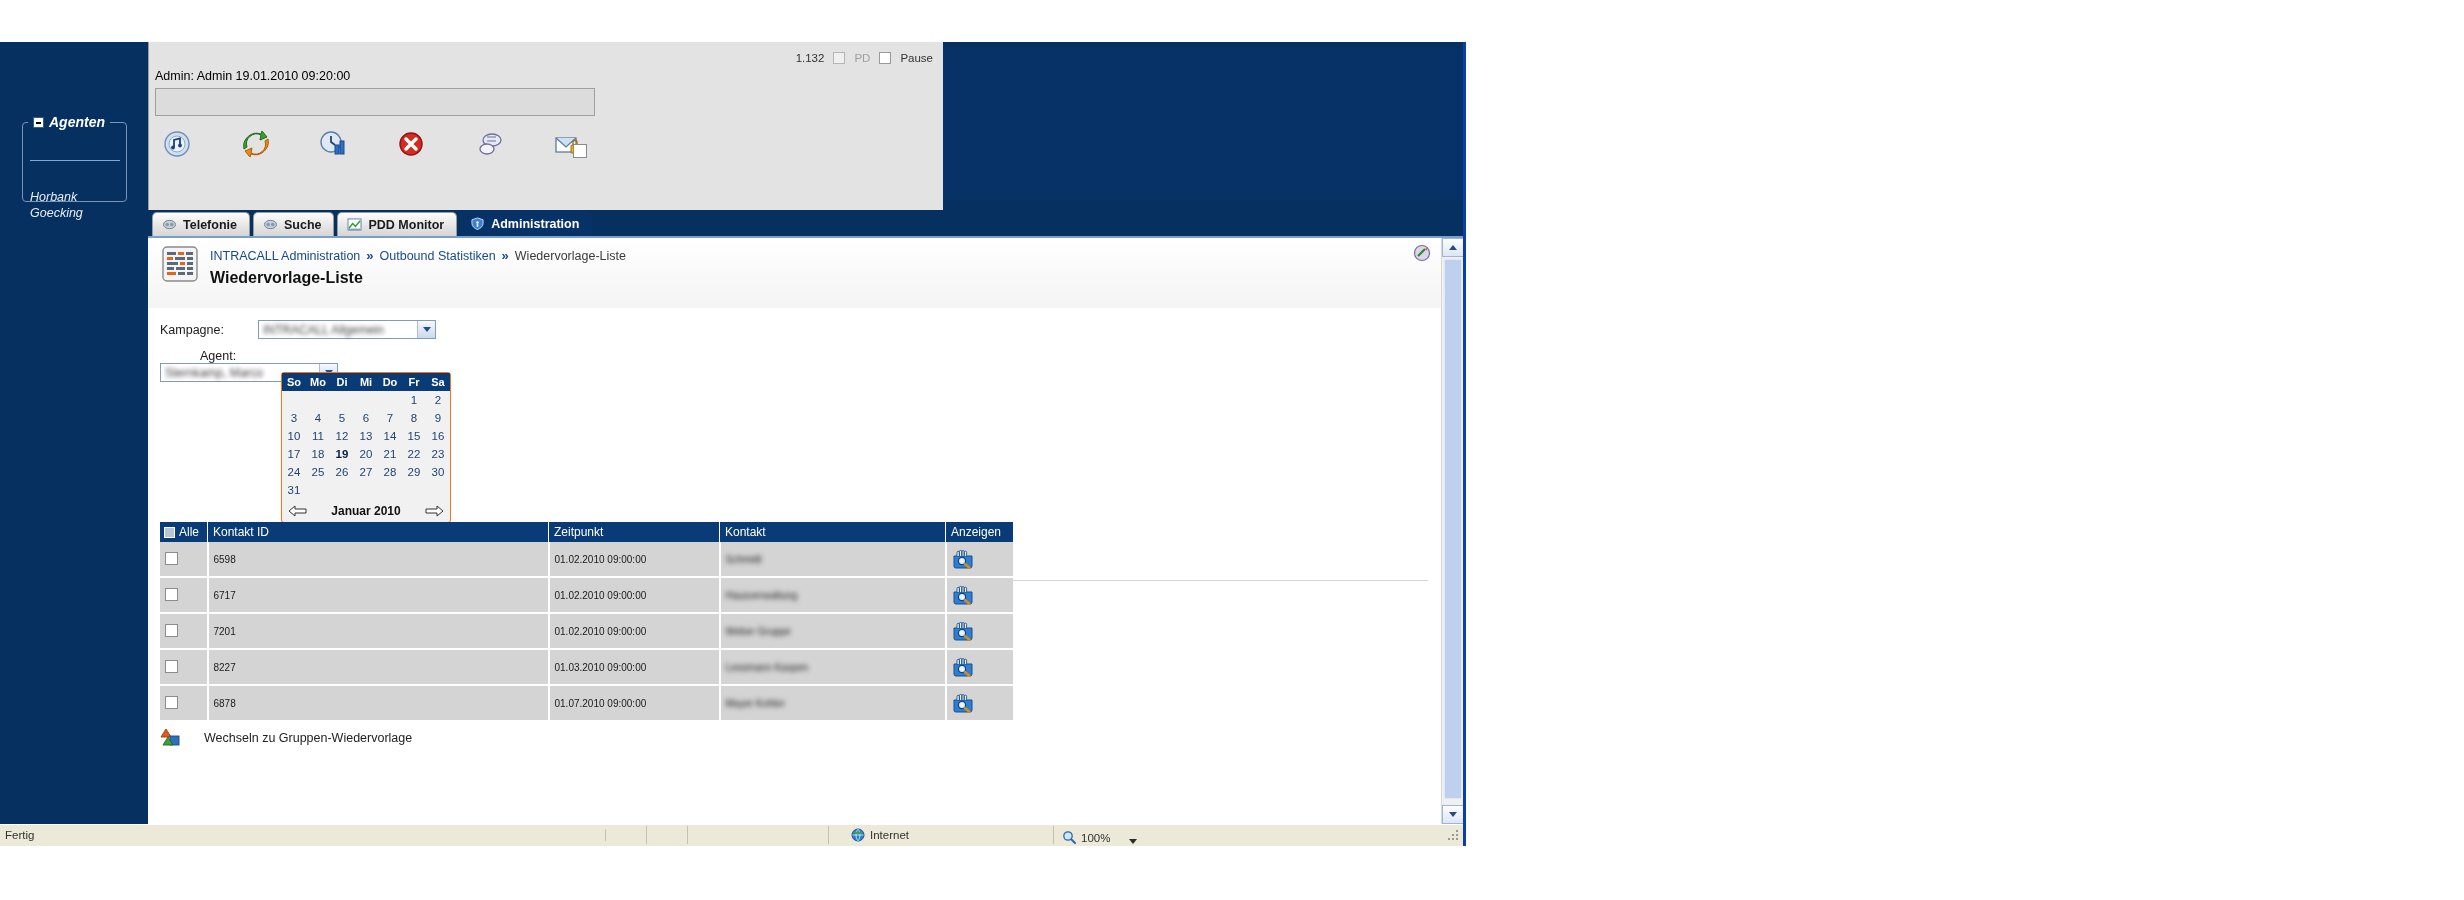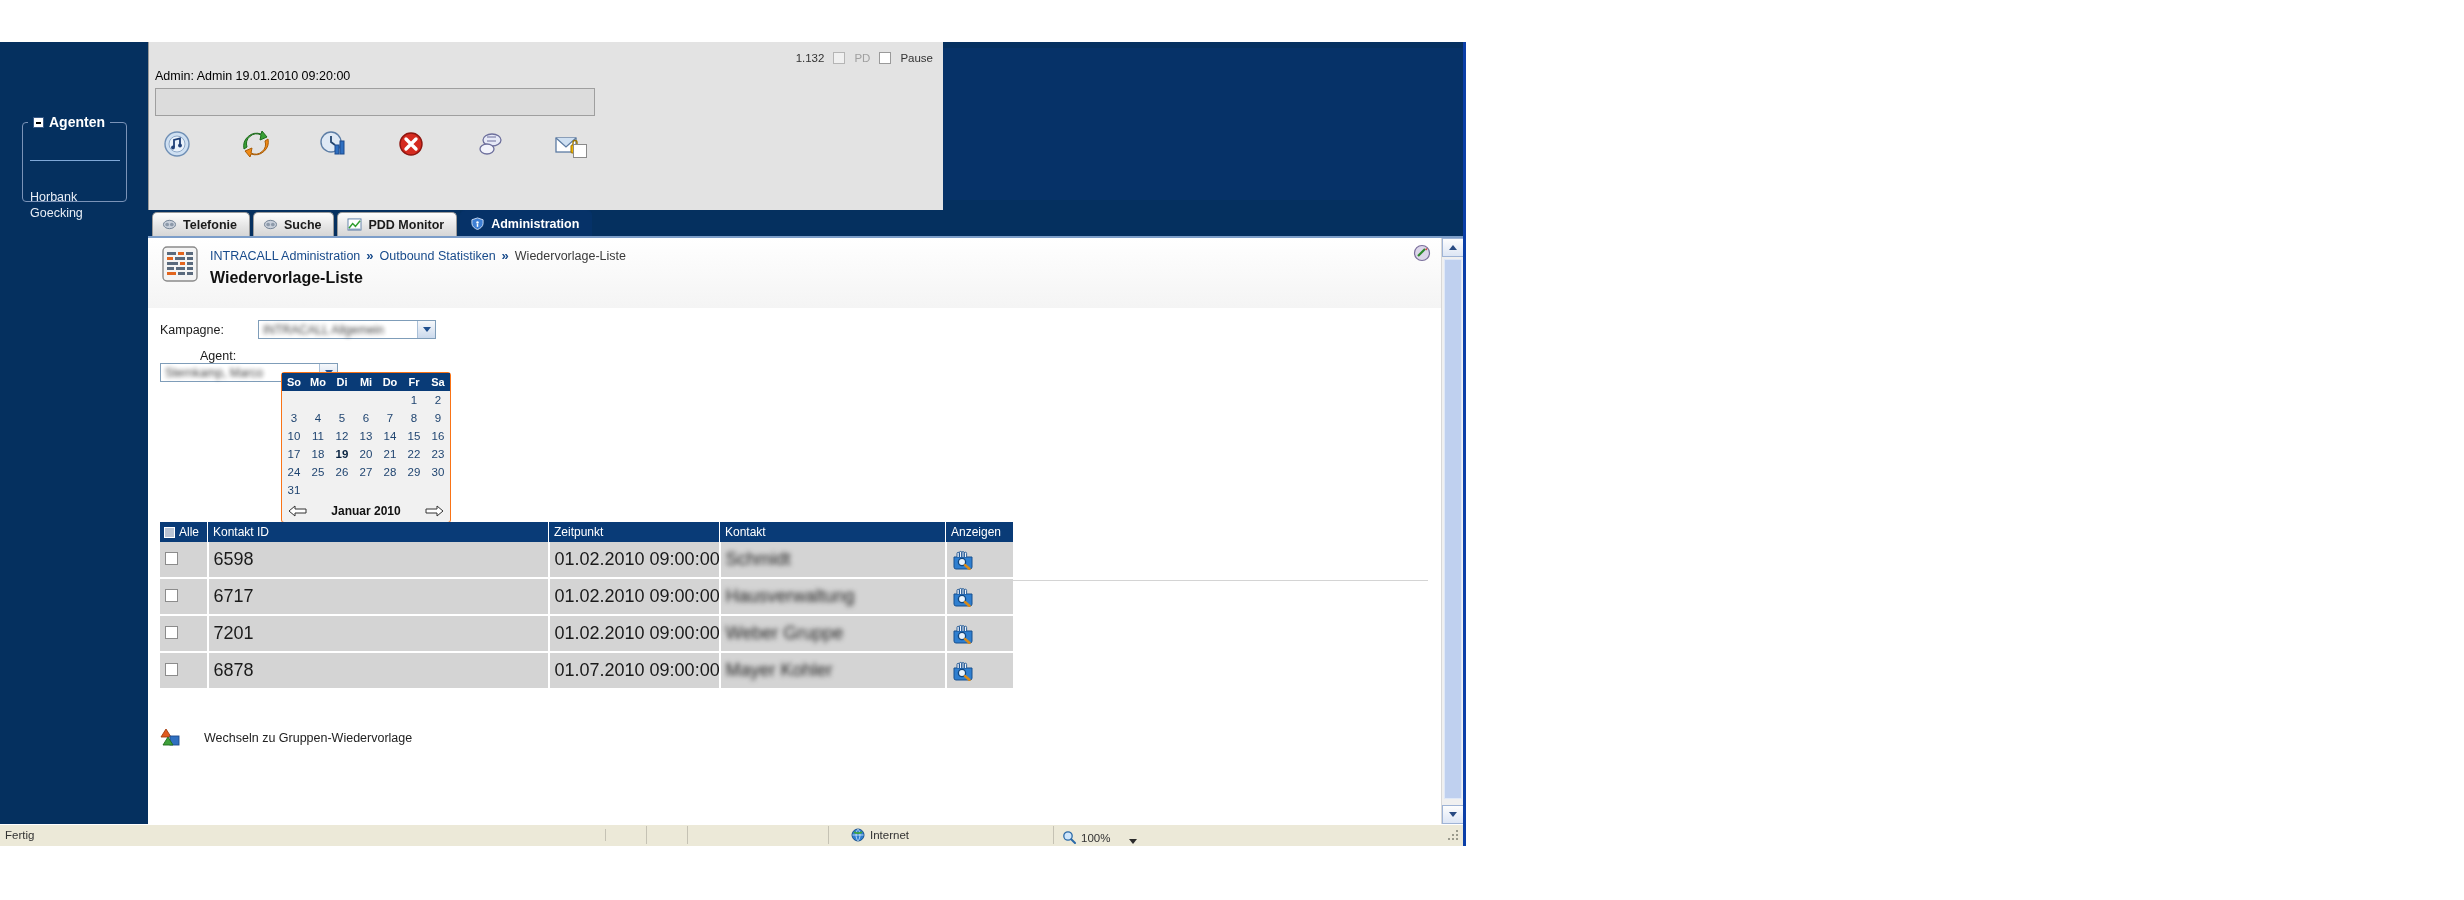--- a/index.html
+++ b/index.html
@@ -28,20 +28,21 @@
     width: 1463px; height: 782px;
     background: #05305f;
     overflow: hidden;
   }
 
   
   #agent-panel {
     position: absolute; left: 0px; top: 0px;
     width: 148px; height: 782px;
     background: #05305f;
+    font-style: italic;
   }
   .agent-fieldset {
     position: absolute; left: 22px; top: 80px;
     width: 105px; height: 80px;
     border: 1px solid #7b93b8;
     border-radius: 4px;
     box-sizing: border-box;
   }
   .agent-legend {
     position: absolute; left: 28px; top: 72px;
@@ -336,21 +337,21 @@
   table.grid th.col-show { width: 57px; border-right: none; }
   .th-all { display: flex; align-items: center; gap: 4px; }
   .chk-hdr {
     width: 11px; height: 11px;
     background: #b9c4d4; border: 1px solid #ffffff;
     display: inline-block; box-sizing: border-box;
     cursor: pointer;
   }
   table.grid td {
     background: #d4d4d4;
-    font-size: 18px; color: #1a1a1a;
+    font-size: 10px; color: #1a1a1a;
     padding: 7px 5px;
     border-right: 2px solid #ffffff;
     border-bottom: 2px solid #ffffff;
     white-space: nowrap;
     overflow: hidden;
   }
   table.grid td.td-show { border-right: none; text-align: left; }
   .chk-row {
     width: 13px; height: 13px;
     background: #ffffff; border: 1px solid #8c8c8c;
@@ -783,20 +784,34 @@
                       <svg class="show-ico" viewBox="0 0 22 20">
                         <path d="M2 7 h18 v10 a2 2 0 0 1 -2 2 H4 a2 2 0 0 1 -2 -2 z" fill="#2f7fd0" stroke="#17508f" stroke-width="1"></path>
                         <path d="M5 7 V3.5 a1.2 1.2 0 0 1 2.4 0 V7 M7.4 7 V2.6 a1.2 1.2 0 0 1 2.4 0 V7 M9.8 7 V2.8 a1.2 1.2 0 0 1 2.4 0 V7 M12.2 7 V3.4 a1.2 1.2 0 0 1 2.4 0 V7" fill="#f0f4fa" stroke="#17508f" stroke-width="0.9"></path>
                         <circle cx="10" cy="12" r="3.6" fill="#e8f3fd" stroke="#10467f" stroke-width="1.3"></circle>
                         <path d="M13 15 L17.5 19" stroke="#d98a18" stroke-width="2.4" stroke-linecap="round"></path>
                       </svg>
                     </td>
                   </tr>
                   <tr>
                     <td><span class="chk-row"></span></td>
+                    <td>8227</td>
+                    <td>01.03.2010 09:00:00</td>
+                    <td><span class="contact-blur">Lessmann Kaspen</span></td>
+                    <td class="td-show">
+                      <svg class="show-ico" viewBox="0 0 22 20">
+                        <path d="M2 7 h18 v10 a2 2 0 0 1 -2 2 H4 a2 2 0 0 1 -2 -2 z" fill="#2f7fd0" stroke="#17508f" stroke-width="1"></path>
+                        <path d="M5 7 V3.5 a1.2 1.2 0 0 1 2.4 0 V7 M7.4 7 V2.6 a1.2 1.2 0 0 1 2.4 0 V7 M9.8 7 V2.8 a1.2 1.2 0 0 1 2.4 0 V7 M12.2 7 V3.4 a1.2 1.2 0 0 1 2.4 0 V7" fill="#f0f4fa" stroke="#17508f" stroke-width="0.9"></path>
+                        <circle cx="10" cy="12" r="3.6" fill="#e8f3fd" stroke="#10467f" stroke-width="1.3"></circle>
+                        <path d="M13 15 L17.5 19" stroke="#d98a18" stroke-width="2.4" stroke-linecap="round"></path>
+                      </svg>
+                    </td>
+                  </tr>
+                  <tr>
+                    <td><span class="chk-row"></span></td>
                     <td>6878</td>
                     <td>01.07.2010 09:00:00</td>
                     <td><span class="contact-blur">Mayer Kohler</span></td>
                     <td class="td-show">
                       <svg class="show-ico" viewBox="0 0 22 20">
                         <path d="M2 7 h18 v10 a2 2 0 0 1 -2 2 H4 a2 2 0 0 1 -2 -2 z" fill="#2f7fd0" stroke="#17508f" stroke-width="1"></path>
                         <path d="M5 7 V3.5 a1.2 1.2 0 0 1 2.4 0 V7 M7.4 7 V2.6 a1.2 1.2 0 0 1 2.4 0 V7 M9.8 7 V2.8 a1.2 1.2 0 0 1 2.4 0 V7 M12.2 7 V3.4 a1.2 1.2 0 0 1 2.4 0 V7" fill="#f0f4fa" stroke="#17508f" stroke-width="0.9"></path>
                         <circle cx="10" cy="12" r="3.6" fill="#e8f3fd" stroke="#10467f" stroke-width="1.3"></circle>
                         <path d="M13 15 L17.5 19" stroke="#d98a18" stroke-width="2.4" stroke-linecap="round"></path>
                       </svg>

